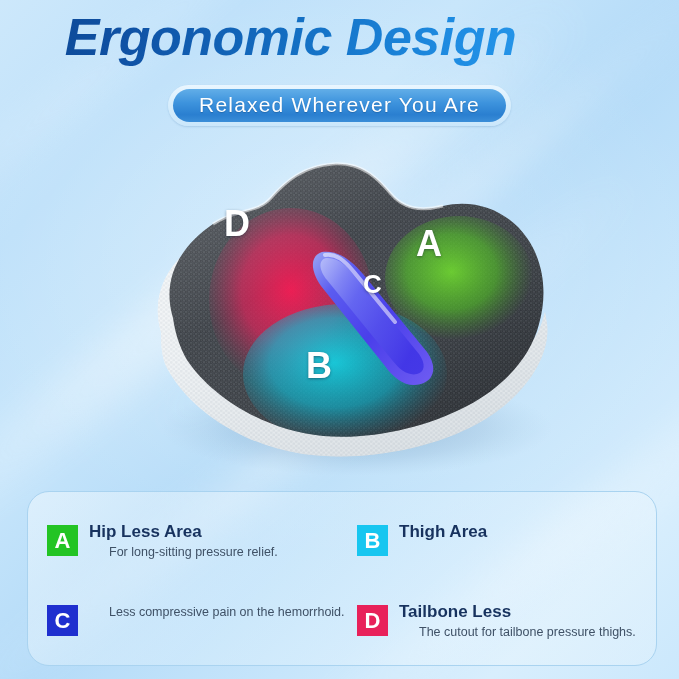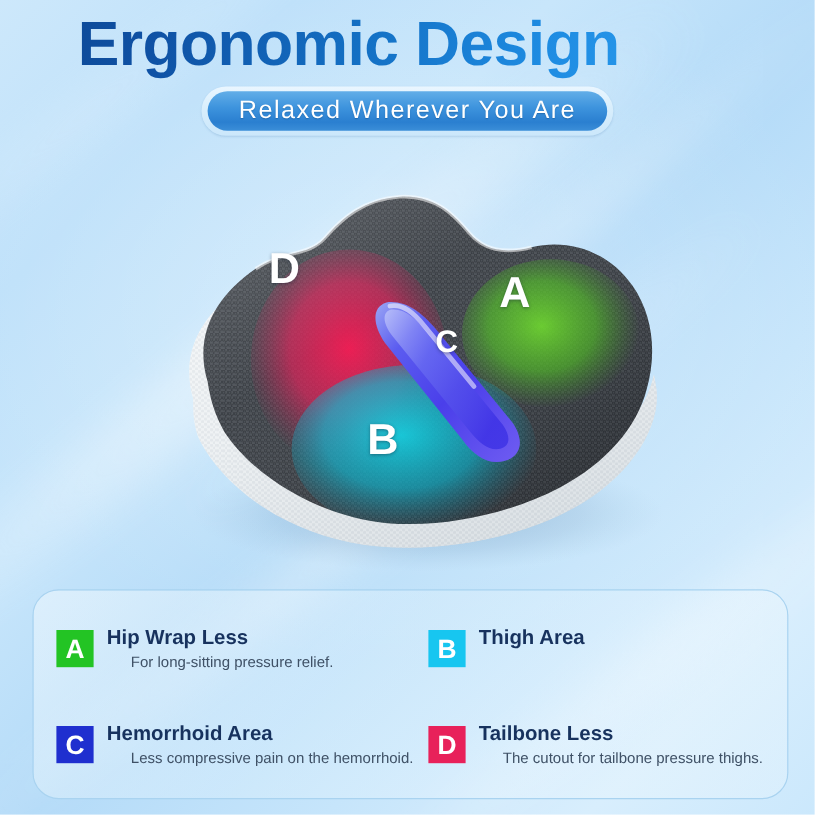--- a/index.html
+++ b/index.html
@@ -35,32 +35,33 @@
 
   
   .title {
     position: absolute;
     top: 8px;
     left: 0;
     width: 581px;
     text-align: center;
     font-size: 52px;
     font-weight: bold;
+    font-style: italic;
     letter-spacing: -0.5px;
     line-height: 1.15;
     background: linear-gradient(100deg, #0d4691 0%, #0f51a4 22%, #1470c4 52%, #1e8ce2 78%, #2c9cee 100%);
     -webkit-background-clip: text;
     background-clip: text;
     color: transparent;
     -webkit-text-fill-color: transparent;
     white-space: nowrap;
   }
   .subtitle-wrap {
     position: absolute;
-    top: 72px;
+    top: 85px;
     left: 0;
     width: 679px;
     display: flex;
     justify-content: center;
   }
   .subtitle-pill {
     box-sizing: border-box;
     padding: 4px 5px;
     border-radius: 999px;
     background: linear-gradient(to bottom, #eaf6ff 0%, #d8eefc 45%, #cbe7fb 100%);
@@ -318,36 +319,35 @@
     <span class="zone-label zl-b" style="position:absolute;left:211px;top:220px;">B</span>
   </div>
 
   <div class="legend-panel"></div>
 
   <div class="legend-grid">
 
     <div class="legend-item">
       <div class="badge" style="background:#23c424">A</div>
       <div class="legend-text">
-        <div class="legend-title">Hip Wrap Less</div>
+        <div class="legend-title">Hip Less Area</div>
         <div class="legend-desc">For long-sitting pressure relief.</div>
       </div>
     </div>
 
     <div class="legend-item">
       <div class="badge" style="background:#17c6f0">B</div>
       <div class="legend-text">
         <div class="legend-title">Thigh Area</div>
       </div>
     </div>
 
     <div class="legend-item">
       <div class="badge" style="background:#1f2fcf">C</div>
       <div class="legend-text">
-        <div class="legend-title">Hemorrhoid Area</div>
         <div class="legend-desc">Less compressive pain on the hemorrhoid.</div>
       </div>
     </div>
 
     <div class="legend-item">
       <div class="badge" style="background:#e8215a">D</div>
       <div class="legend-text">
         <div class="legend-title">Tailbone Less</div>
         <div class="legend-desc">The cutout for tailbone pressure thighs.</div>
       </div>

